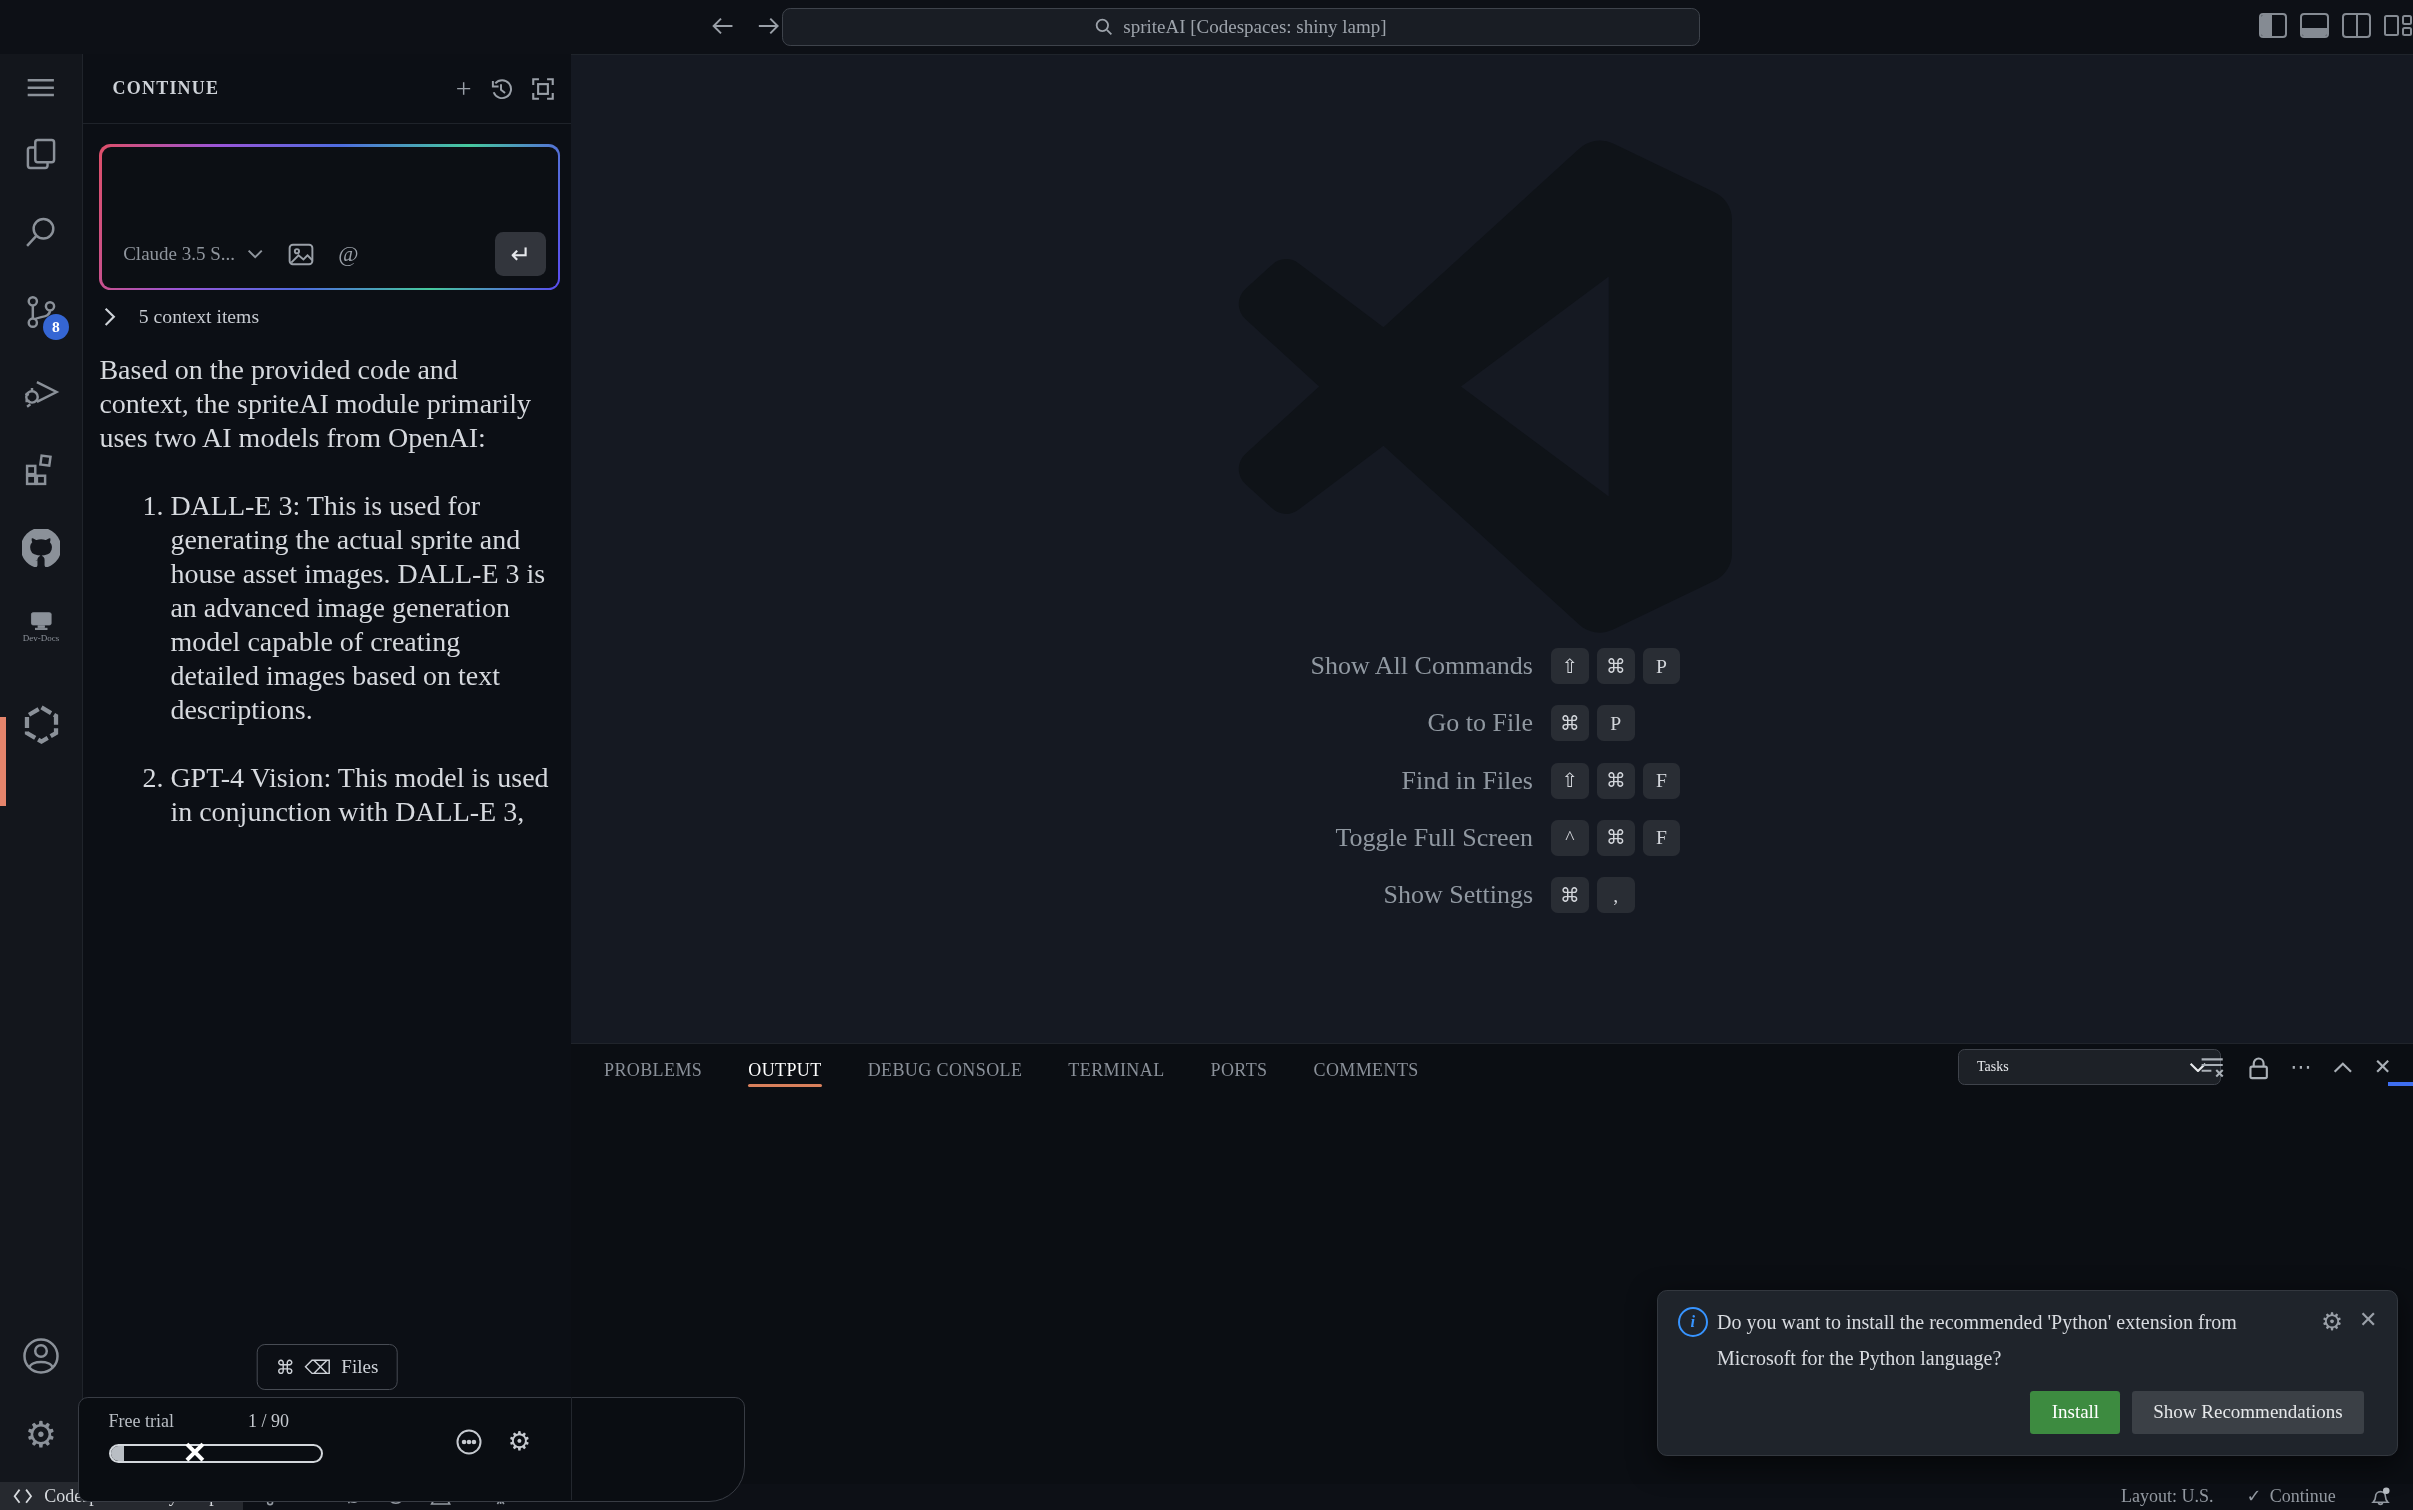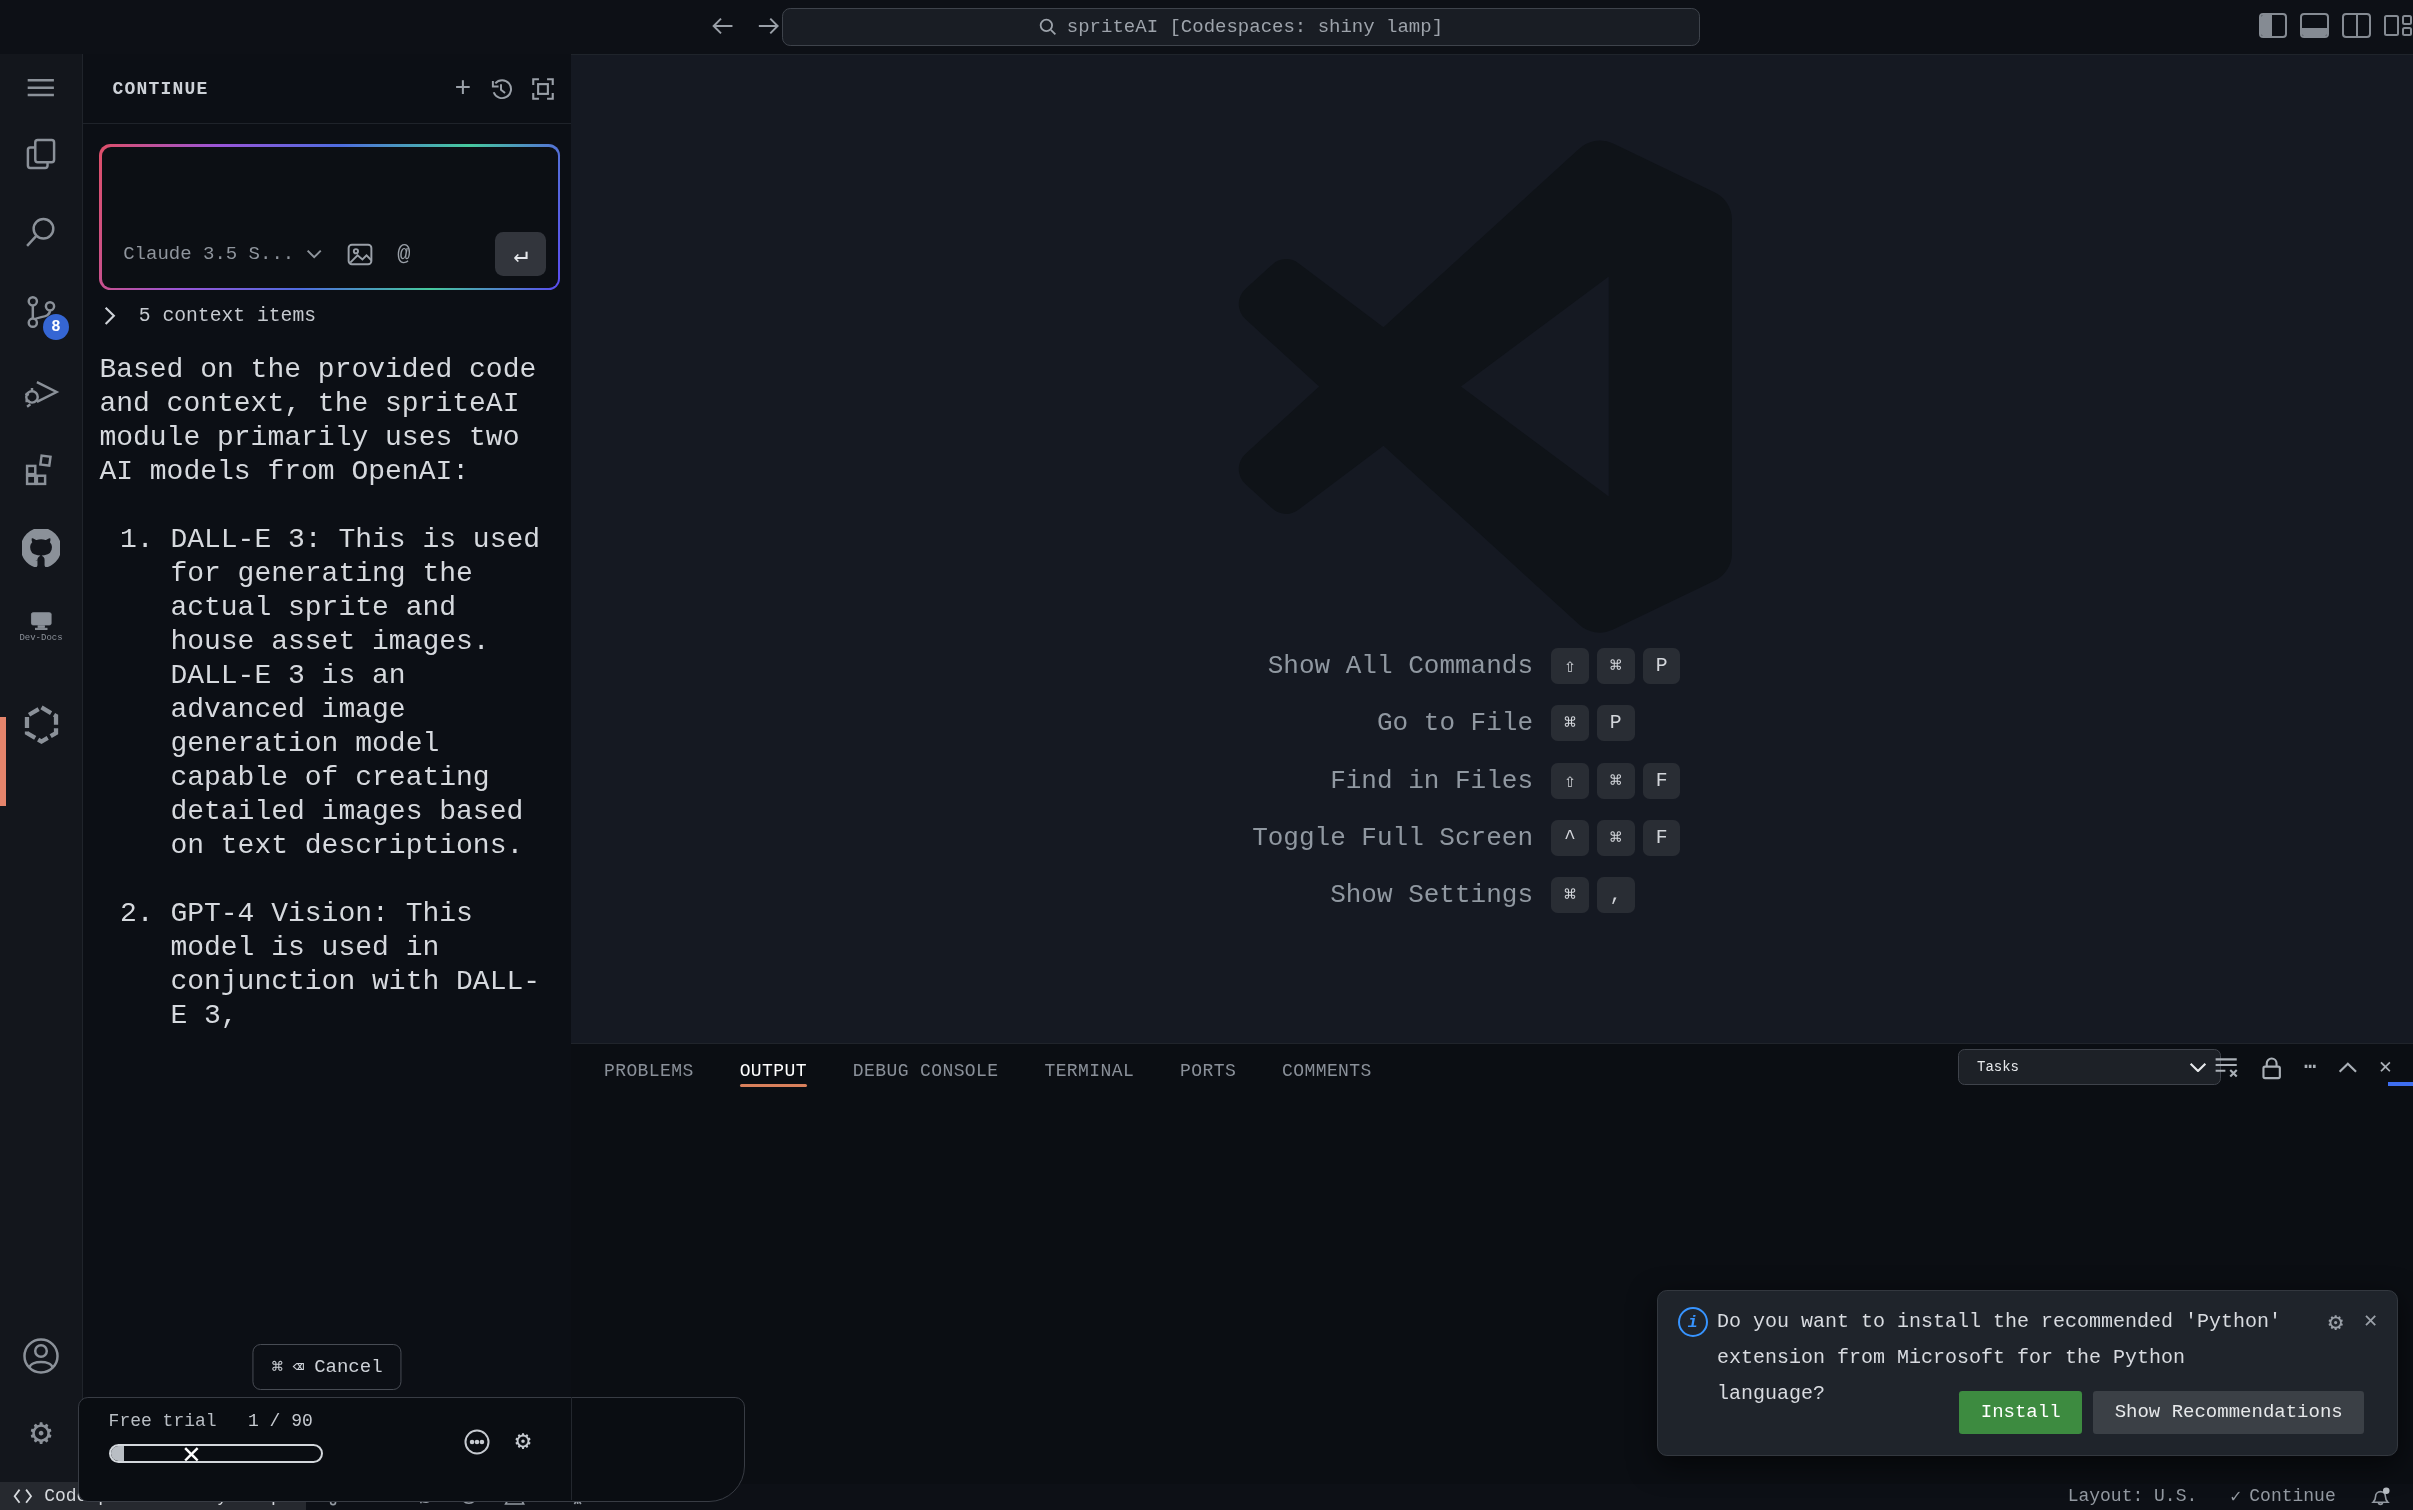--- a/index.html
+++ b/index.html
@@ -1,17 +1,17 @@
 <!DOCTYPE html>
 <html style="font-size:13px"><head>
 <meta charset="utf-8">
 <style>
   html,body{margin:0;padding:0;background:#0d1016;}
   .stage{position:relative;width:2413px;height:1510px;background:#0d1016;overflow:hidden;
-         font-family:Liberation Mono, monospace;-webkit-font-smoothing:antialiased;}
+         font-family:Liberation Serif, serif;-webkit-font-smoothing:antialiased;}
   svg{display:block;}
 
   
   .titlebar{position:absolute;left:0;top:0;width:100%;height:54px;background:#0d1016;border-bottom:0.8px solid #1f242b;}
   .nav-arrows{position:absolute;left:708px;top:11.5px;display:flex;gap:16.4px;color:#9aa0a8;}
   .nav-btn{width:29.6px;height:29.6px;display:flex;align-items:center;justify-content:center;}
   .searchbox{position:absolute;left:782px;top:8.2px;width:916px;height:36px;background:#191d24;
              border:1.6px solid #3e434b;border-radius:8.2px;display:flex;align-items:center;justify-content:center;
              gap:9.9px;color:#9da3ab;font-size:19px;}
   .tb-icons{position:absolute;right:4.9px;top:13px;display:flex;gap:13px;align-items:center;}
@@ -282,21 +282,21 @@
       <div>Based on the provided code and context, the spriteAI module primarily uses two AI models from OpenAI:</div>
       <ol>
         <li>DALL-E 3: This is used for generating the actual sprite and house asset images. DALL-E 3 is an advanced image generation model capable of creating detailed images based on text descriptions.</li>
         <li>GPT-4 Vision: This model is used in conjunction with DALL-E 3,</li>
       </ol>
     </div>
 
     <div class="cancelbtn">
       <span>⌘</span>
       <span>⌫</span>
-      <span>Cancel</span>
+      <span>Files</span>
     </div>
   </div>
 
   <div class="footerbar">
     <span class="ft-plan">Free trial</span>
     <span class="ft-usage">1 / 90</span>
     <div class="ft-bar">
       <div class="ft-bar-fill"></div>
       <span class="ft-x">✕</span>
     </div>

